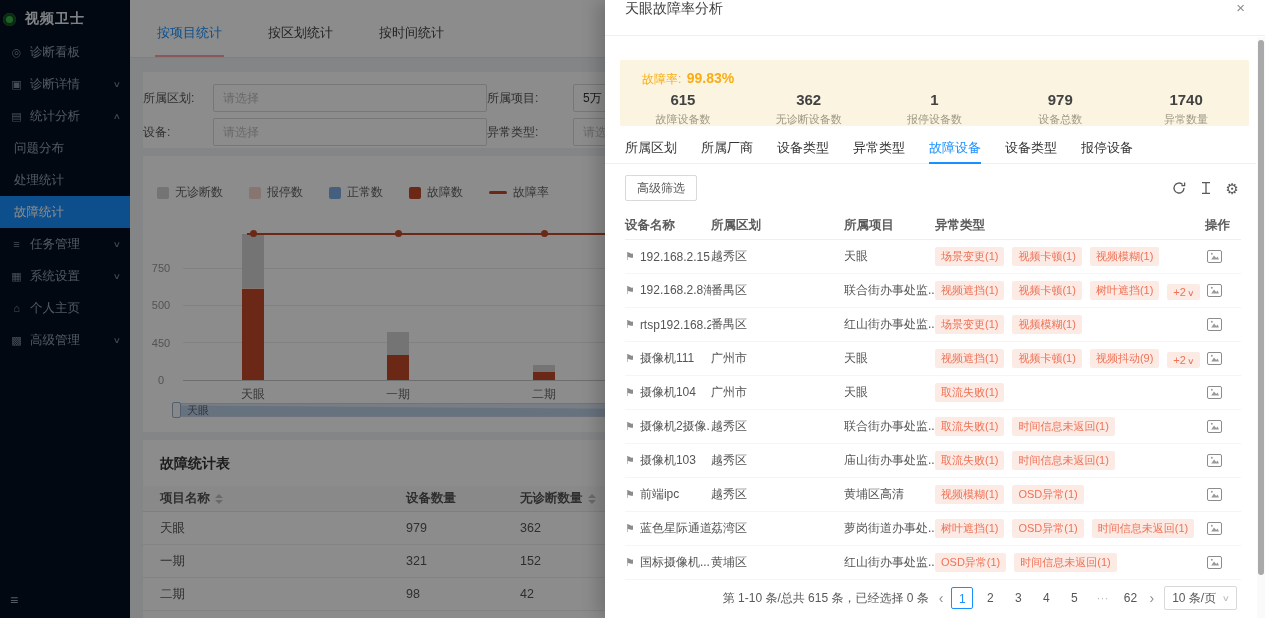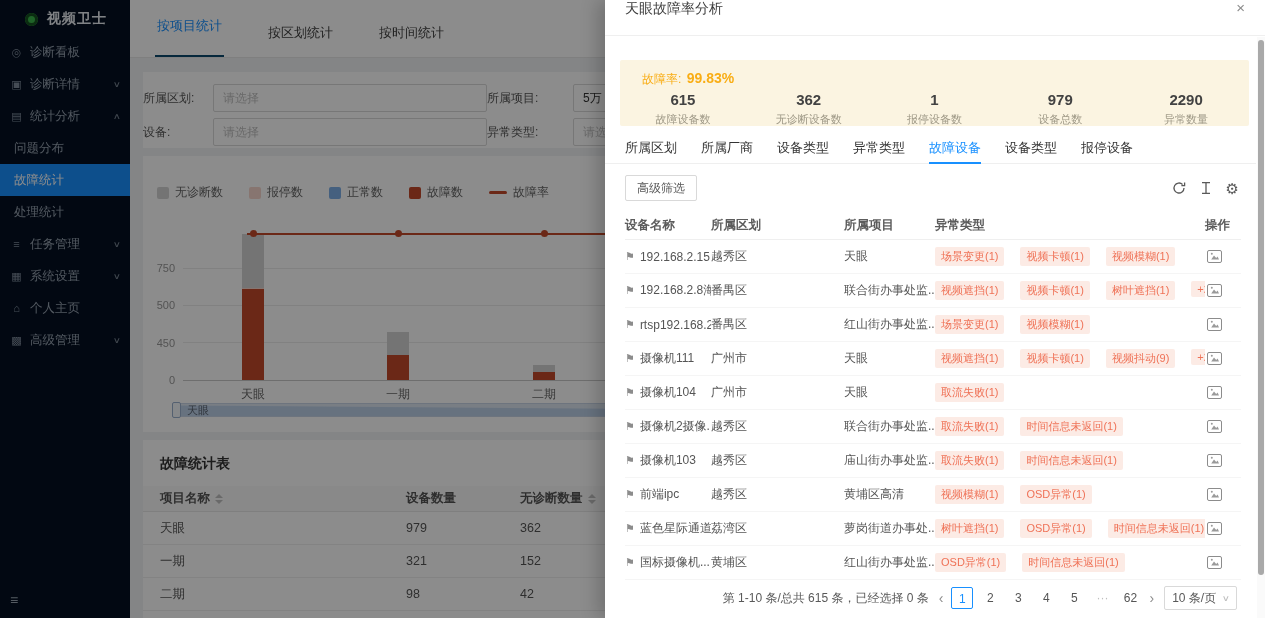--- a/index.html
+++ b/index.html
@@ -2,56 +2,56 @@
 <html><head>
 <meta charset="utf-8">
 <style>
   *{box-sizing:border-box;margin:0;padding:0}
   html,body{width:1265px;height:618px}
   body{font-family:"Liberation Sans","DejaVu Sans",sans-serif;overflow:hidden;background:#f0f2f5}
   #app{position:relative;width:1265px;height:618px;overflow:hidden}
 
   
   #sidebar{position:absolute;left:0;top:0;width:130px;height:100%;background:#041022;z-index:1}
-  .logo{height:38px;display:flex;align-items:center;padding-left:25px;gap:9px}
+  .logo{height:38px;display:flex;align-items:center;padding-left:3px;gap:9px}
   .logo-dot{width:13px;height:13px;border-radius:50%;background:#3ab54a;box-shadow:inset 0 0 0 3px #14501f}
   .logo-text{color:#e9edf2;font-size:14px;font-weight:bold;letter-spacing:1px}
   #sidebar-menu{position:absolute;top:36px;left:0;right:0}
   .mi{height:32px;display:flex;align-items:center;color:#96a1af;font-size:12.5px;padding:0 10px 0 9px;cursor:pointer}
   .mi .mico{width:15px;margin-right:6px;font-size:11px;color:#7f8b9b;text-align:center}
   .mi.sub{padding-left:14px}
   .mi.active{background:#1890ff;color:#fff}
   .mi .chev{margin-left:auto;font-size:8px;color:#76818f;transform:scaleX(1.4)}
   .collapse{position:absolute;bottom:10px;left:10px;color:#9aa5b1;font-size:14px;cursor:pointer}
 
   
   #main{position:absolute;left:130px;top:0;right:0;bottom:0}
   .tabbar{height:58px;background:#fff;border-bottom:1px solid #e8e8e8;display:flex;align-items:flex-end;padding-left:25px;gap:42px}
   .mtab{font-size:13px;color:#404040;padding:0 2px 15px;cursor:pointer}
-  .mtab.active{color:#1890ff;border-bottom:2px solid #0c4a6e;padding-bottom:20px}
+  .mtab.active{color:#1890ff;border-bottom:2px solid #fca5a5;padding-bottom:13px}
   .panel{position:absolute;background:#fff}
   .filter-panel{left:13px;top:72px;width:1112px;height:76px;padding-top:9px}
   .frow{display:flex;align-items:center;height:28px;margin-top:3px}
   .frow+.frow{margin-top:6px}
   .flabel{width:70px;font-size:12px;color:#555;padding-right:4px}
   .flabel2{width:86px}
   .finput{width:274px;height:28px;border:1px solid #d9d9d9;border-radius:2px;display:flex;align-items:center;padding:0 9px;font-size:12px;color:#bfbfbf;background:#fff}
   .finput.hasval{color:#333}
   .finput.finput2{width:200px}
 
   .chart-panel{left:13px;top:156px;width:1112px;height:276px}
   #chart-legend{position:absolute;left:14px;top:28px;display:flex;gap:26px;align-items:flex-end}
   .litem{display:inline-flex;align-items:center;gap:6px;cursor:pointer}
   .lsq{width:12px;height:12px;border-radius:2px}
   .ldash{width:18px;height:3px;border-radius:2px}
   .ltext{font-size:12px;color:#666}
   #chart-plot{position:absolute;left:0;top:69px;right:14px;height:155px}
   .gline{position:absolute;left:40px;right:0;height:1px;background:#ececec}
   .gline.axis{background:#c9c9c9}
-  .ylab{position:absolute;left:4px;width:28px;text-align:right;font-size:11px;color:#999}
+  .ylab{position:absolute;left:4px;width:28px;text-align:center;font-size:11px;color:#999}
   .bar{position:absolute;width:22px}
   .catlab{position:absolute;top:161px;width:44px;text-align:center;font-size:12px;color:#666}
   .rateline{position:absolute;top:8px;left:104px;right:0;height:2px;background:#c44a2b}
   .ratedot{position:absolute;top:5px;width:7px;height:7px;border-radius:50%;background:#c44a2b}
   #chart-slider{position:absolute;left:30px;right:16px;top:247px;height:14px;background:#dce5f1;border:1px solid #c6d3e6;border-radius:2px}
   .slider-shape{position:absolute;inset:0;background:#bcd0e8;clip-path:polygon(0 12%,100% 78%,100% 100%,0 100%)}
   .slider-handle{position:absolute;left:-2px;top:-2px;width:9px;height:16px;background:#f4f7fb;border:1px solid #9ab0cc;border-radius:2px}
   .slider-label{position:absolute;left:13px;top:0;font-size:11px;color:#5a6472;line-height:13px}
 
   .table-panel{left:13px;top:440px;width:1112px;height:178px}
@@ -90,21 +90,21 @@
   .dhead{display:flex;align-items:center;height:28px;border-bottom:1px solid #efefef;font-size:12.5px;color:#5c5c5c;font-weight:bold}
   .hc1,.c-name{width:86px}
   .hc2,.c-region{width:133px}
   .hc3,.c-project{width:91px}
   .hc4,.c-tags{width:270px}
   .hc5,.c-op{flex:1}
   .drow{display:flex;align-items:center;height:34px;border-bottom:1px solid #f5f5f5;font-size:12px;color:#555}
   .c-name{display:flex;align-items:center;gap:5px;white-space:nowrap;overflow:hidden}
   .flag{color:#8c8c8c;font-size:11px}
   .c-project{white-space:nowrap;overflow:hidden}
-  .c-tags{display:flex;gap:16px;overflow:hidden;align-items:flex-start}
+  .c-tags{display:flex;gap:8px;overflow:hidden;align-items:flex-end}
   .tag{background:#fcebe5;color:#ef7257;font-size:11px;padding:2px 6px;border-radius:2px;white-space:nowrap}
   .tag.more{cursor:pointer}
   .mcaret{font-size:8px;margin-left:2px;display:inline-block;transform:scaleX(1.3)}
   .c-op{display:flex;padding-left:2px}
   .opicon{cursor:pointer;display:inline-flex}
   .pager{position:absolute;right:28px;top:586px;display:flex;align-items:center;gap:8px;font-size:12px;color:#595959}
   .parrow{color:#8c8c8c;cursor:pointer;font-size:14px;padding:0 2px}
   .pg{min-width:22px;height:22px;line-height:22px;text-align:center;border-radius:2px;cursor:pointer;color:#555}
   .pg.active{border:1px solid #1890ff;color:#1890ff;background:#fff}
   .pg.dots{color:#bfbfbf;cursor:default}
@@ -134,25 +134,25 @@
           <span class="chev">∨</span>
         </div>
         <div class="mi">
           <span class="mico">▤</span>
           <span>统计分析</span>
           <span class="chev">∧</span>
         </div>
         <div class="mi sub">
           <span>问题分布</span>
         </div>
+        <div class="mi sub">
+          <span>处理统计</span>
+        </div>
         <div class="mi sub active">
           <span>故障统计</span>
-        </div>
-        <div class="mi sub">
-          <span>处理统计</span>
         </div>
         <div class="mi">
           <span class="mico">≡</span>
           <span>任务管理</span>
           <span class="chev">∨</span>
         </div>
         <div class="mi">
           <span class="mico">▦</span>
           <span>系统设置</span>
           <span class="chev">∨</span>
@@ -312,21 +312,21 @@
           </div>
           <div class="stat">
             <div class="v">1</div>
             <div class="l">报停设备数</div>
           </div>
           <div class="stat">
             <div class="v">979</div>
             <div class="l">设备总数</div>
           </div>
           <div class="stat">
-            <div class="v">2290</div>
+            <div class="v">1740</div>
             <div class="l">异常数量</div>
           </div>
         </div>
     </div>
 
     <div class="dtabs" id="drawer-tabs">
         <span class="dtab">所属区划</span>
         <span class="dtab">所属厂商</span>
         <span class="dtab">设备类型</span>
         <span class="dtab">异常类型</span>

